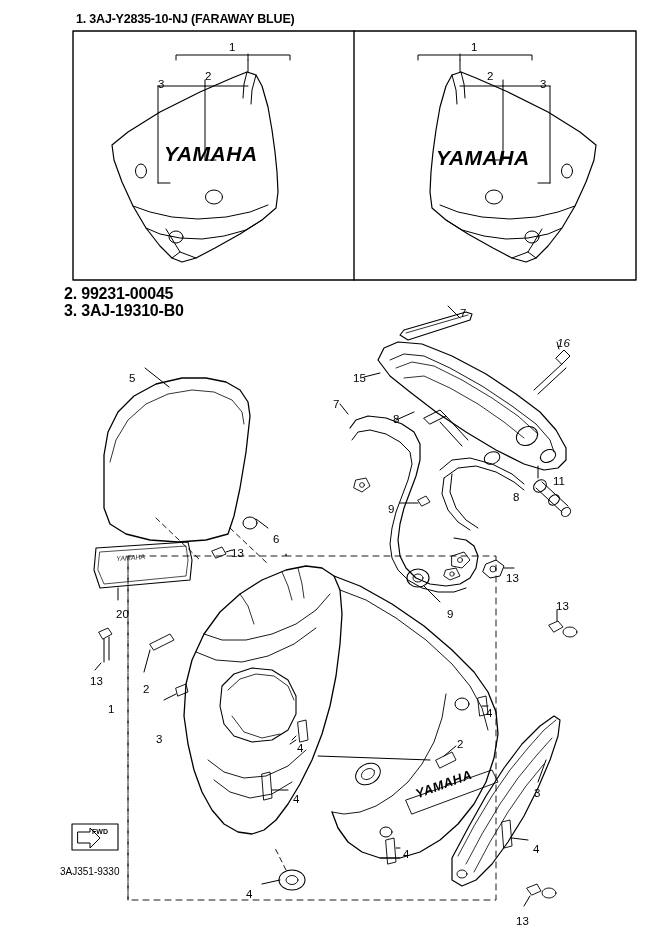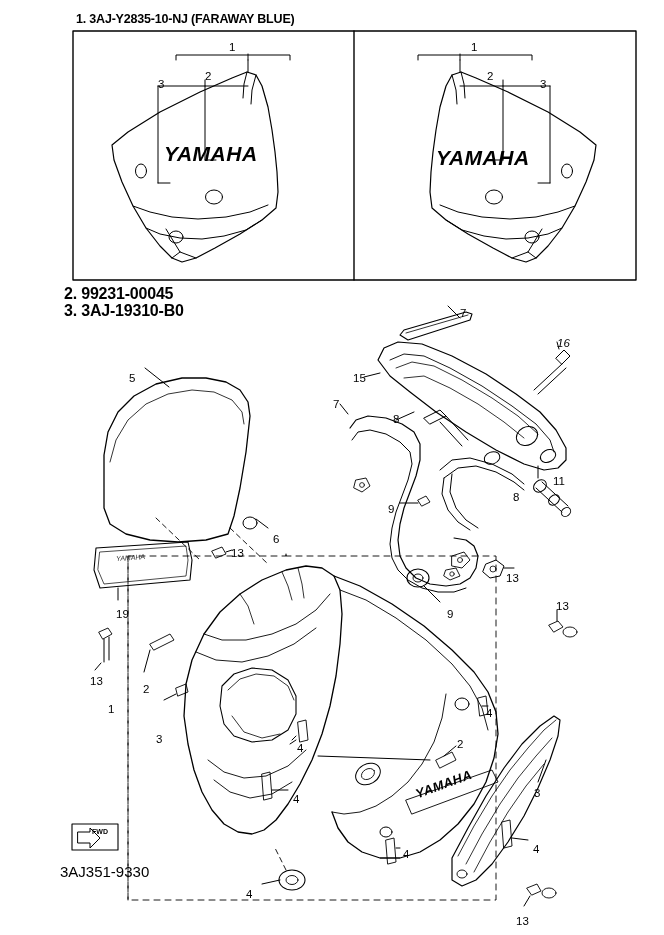--- a/index.html
+++ b/index.html
@@ -37,21 +37,21 @@
   .partno {
     font-weight: bold;
     font-size: 16px;
     letter-spacing: -0.2px;
   }
   .callout {
     font-size: 11.5px;
     font-weight: normal;
   }
   .footer {
-    font-size: 15px;
+    font-size: 10px;
     letter-spacing: 0px;
   }
   .yamaha-word {
     font-family: "Liberation Sans", sans-serif;
     font-weight: bold;
     font-style: italic;
     letter-spacing: 0.5px;
   }
   svg { position: absolute; left: 0; top: 0; }
   .fwd-text {
@@ -334,21 +334,21 @@
       <div class="lbl callout" style="left: 541px; top: 475px; margin-left: 12px;">11</div>
       <div class="lbl callout" style="left: 388px; top: 503px;">9</div>
       <div class="lbl callout" style="left: 231px; top: 547px;">13</div>
       <div class="lbl callout" style="left: 90px; top: 675px;">13</div>
       <div class="lbl callout" style="left: 556px; top: 600px;">13</div>
       <div class="lbl callout" style="left: 516px; top: 915px;">13</div>
       <div class="lbl callout" style="left: 246px; top: 888px;">4</div>
       <div class="lbl callout" style="left: 353px; top: 372px;">15</div>
       <div class="lbl callout" style="left: 557px; top: 337px; font-style: italic;">16</div>
       <div class="lbl callout" style="left: 460px; top: 307px;">7</div>
-      <div class="lbl callout" style="left: 116px; top: 608px;">19</div>
+      <div class="lbl callout" style="left: 116px; top: 608px;">20</div>
       <div class="lbl callout" style="left: 457px; top: 738px;">2</div>
       <div class="lbl callout" style="left: 534px; top: 787px;">3</div>
       <div class="lbl callout" style="left: 533px; top: 843px;">4</div>
       <div class="lbl callout" style="left: 205px; top: 70px;">2</div>
       <div class="lbl callout" style="left: 158px; top: 78px;">3</div>
       <div class="lbl callout" style="left: 487px; top: 70px;">2</div>
       <div class="lbl callout" style="left: 540px; top: 78px;">3</div>
     </div>
 
 </div>

